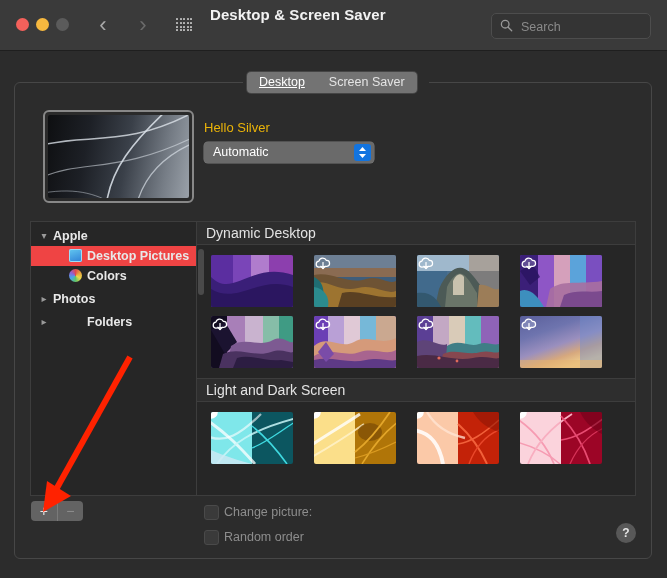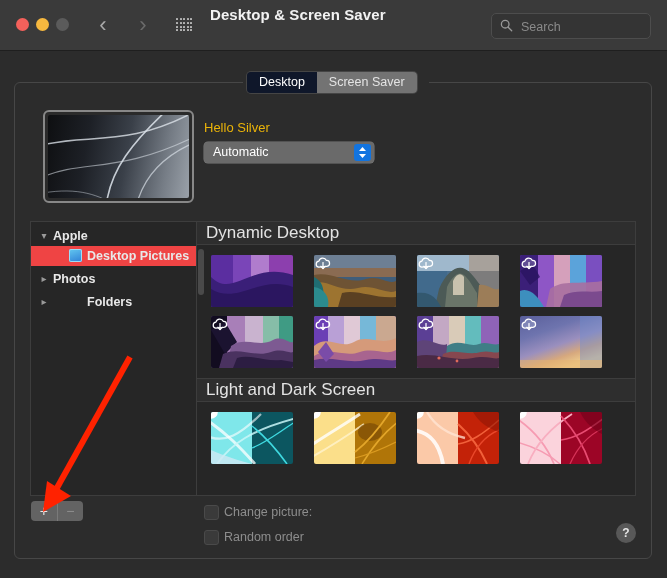--- a/index.html
+++ b/index.html
@@ -118,21 +118,21 @@
   }
   .tab {
     padding: 0 12px;
     height: 21px;
     line-height: 21px;
     font-size: 12.5px;
     color: #e4e4e4;
     background: #737373;
     cursor: default;
   }
-  .tab.selected { background: #0f172a; color: #ffffff; }
+  .tab.selected { background: #737373; color: #ffffff; text-decoration: underline; }
 
   
   #panel {
     position: absolute;
     left: 14px; top: 82px;
     width: 638px; height: 477px;
     border: 1px solid #474747;
     border-radius: 6px;
     background: #2c2c2c;
     box-sizing: border-box;
@@ -241,21 +241,21 @@
     box-sizing: border-box;
     overflow: hidden;
   }
   .section-head {
     position: relative;
     height: 22px;
     line-height: 22px;
     background: #2e2e2e;
     border-bottom: 1px solid #3d3d3d;
     padding-left: 9px;
-    font-size: 17px;
+    font-size: 14px;
     color: #e3e3e3;
   }
   .thumb-row {
     position: relative;
     display: flex;
     padding: 10px 0 0 14px;
     gap: 21px;
   }
   .thumb {
     position: relative;
@@ -453,20 +453,24 @@
     <div class="src-row" style="margin-top:4px;">
       <span class="disc" style="left:8px;">▾</span>
       <span class="txt" style="left:22px;">Apple</span>
     </div>
 
     <div class="src-row selected">
       <span class="ico" style="left:38px; background:linear-gradient(160deg,#63c8f0,#2f7fd6); box-shadow:inset 0 0 0 1px #9edcf5;"></span>
       <span class="txt" style="left:56px;">Desktop Pictures</span>
     </div>
 
+    <div class="src-row">
+      <span class="ico" style="left:38px; border-radius:50%; background:conic-gradient(#e5484d,#e8a33d,#ecd94a,#5fc46b,#4aa8e8,#8d63d8,#e5484d);"></span>
+      <span class="txt" style="left:56px;">Colors</span>
+    </div>
 
     <div class="src-row" style="margin-top:3px;">
       <span class="disc" style="left:8px;">▸</span>
       <span class="txt" style="left:22px;">Photos</span>
     </div>
 
     <div class="src-row" style="margin-top:3px;">
       <span class="disc" style="left:8px;">▸</span>
       <span class="txt" style="left:12px;margin-left:44px;">Folders</span>
     </div>

